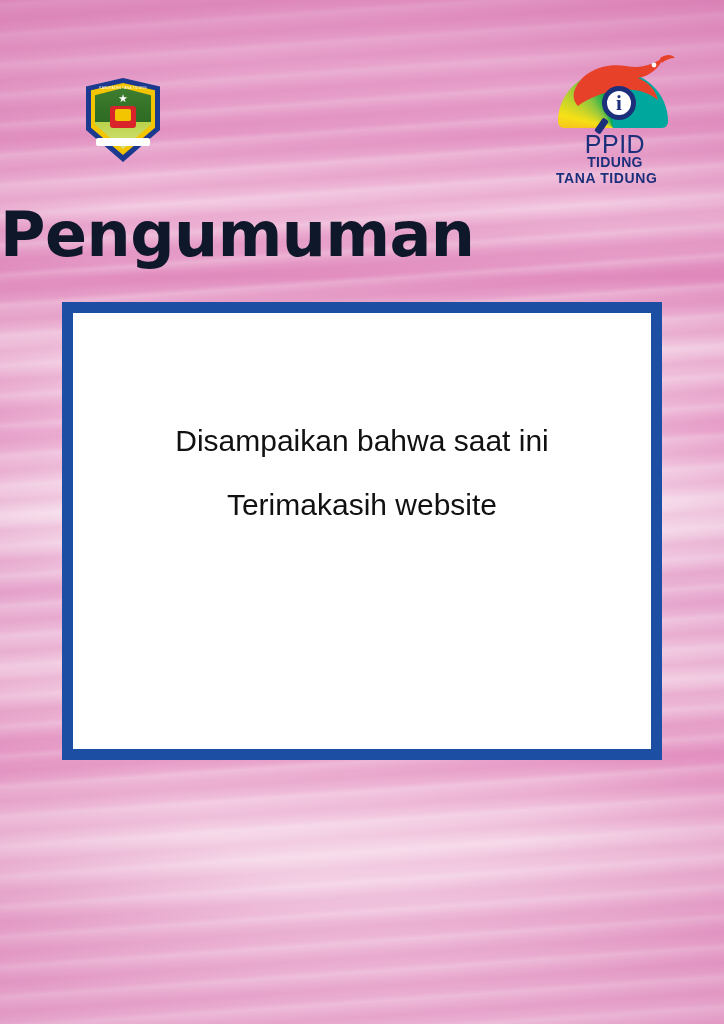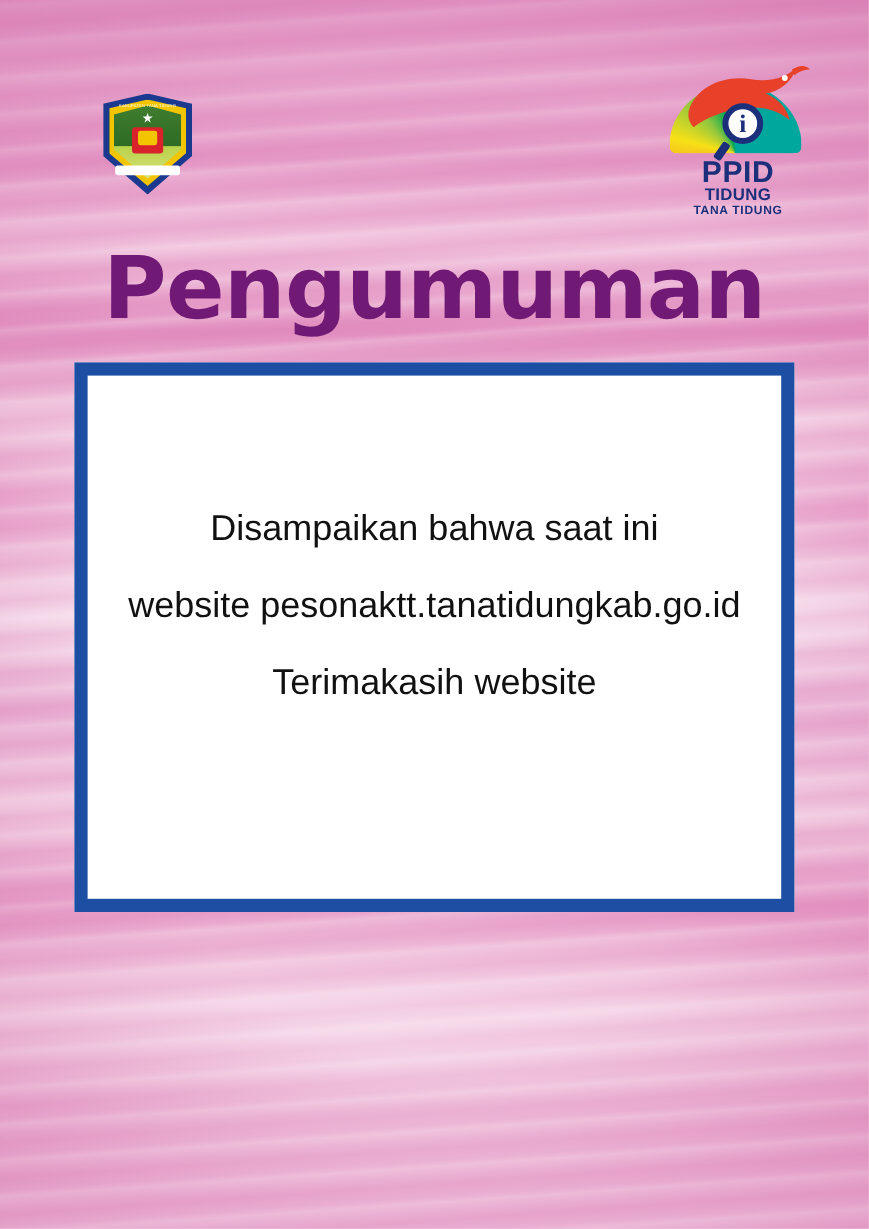--- a/index.html
+++ b/index.html
@@ -224,58 +224,57 @@
     background: #1b2f7a;
     transform: rotate(35deg);
     border-radius: 2px;
   }
   .ppid-text1 {
     position: absolute;
     left: 0; right: 8px;
     top: 82px;
     text-align: center;
     font-size: 25px;
-    font-weight: bold;
+    font-weight: normal;
     letter-spacing: 0.5px;
     color: #1b2f7a;
     font-family: "Liberation Sans", sans-serif;
   }
   .ppid-text2 {
     position: absolute;
     left: 0; right: 8px;
     top: 106px;
     text-align: center;
     font-size: 14px;
     font-weight: bold;
     letter-spacing: 0.3px;
     color: #1b2f7a;
     font-family: "Liberation Sans", sans-serif;
   }
   .ppid-text3 {
     position: absolute;
     left: 0; right: 8px;
     top: 122px;
-    text-align: center;
-    font-size: 10px;
+    text-align: left;
+    font-size: 14px;
     font-weight: bold;
     letter-spacing: 0.6px;
     color: #1b2f7a;
     font-family: "Liberation Sans", sans-serif;
   }
 
   
   .title {
     position: absolute;
     left: 0;
     right: 0;
     top: 198px;
-    text-align: center;
-    font-size: 72px;
+    font-size: 62px;
     font-weight: bold;
-    color: #701a75;
+    color: #0f172a;
     letter-spacing: -0.5px;
     font-family: "DejaVu Sans", sans-serif;
   }
 
   
   .box {
     position: absolute;
     left: 62px;
     top: 302px;
     width: 600px;
@@ -335,18 +334,17 @@
     <div class="ppid-text1">PPID</div>
     <div class="ppid-text2">TIDUNG</div>
     <div class="ppid-text3">TANA TIDUNG</div>
   </div>
 
   <div class="title">Pengumuman</div>
 
   <div class="box">
     <div class="box-text">
       <span class="line">Disampaikan bahwa saat ini</span>
-      <span class="line">website pesonaktt.tanatidungkab.go.id</span>
       <span class="line">Terimakasih website</span>
     </div>
   </div>
 
 </div>
 
 </body></html>

